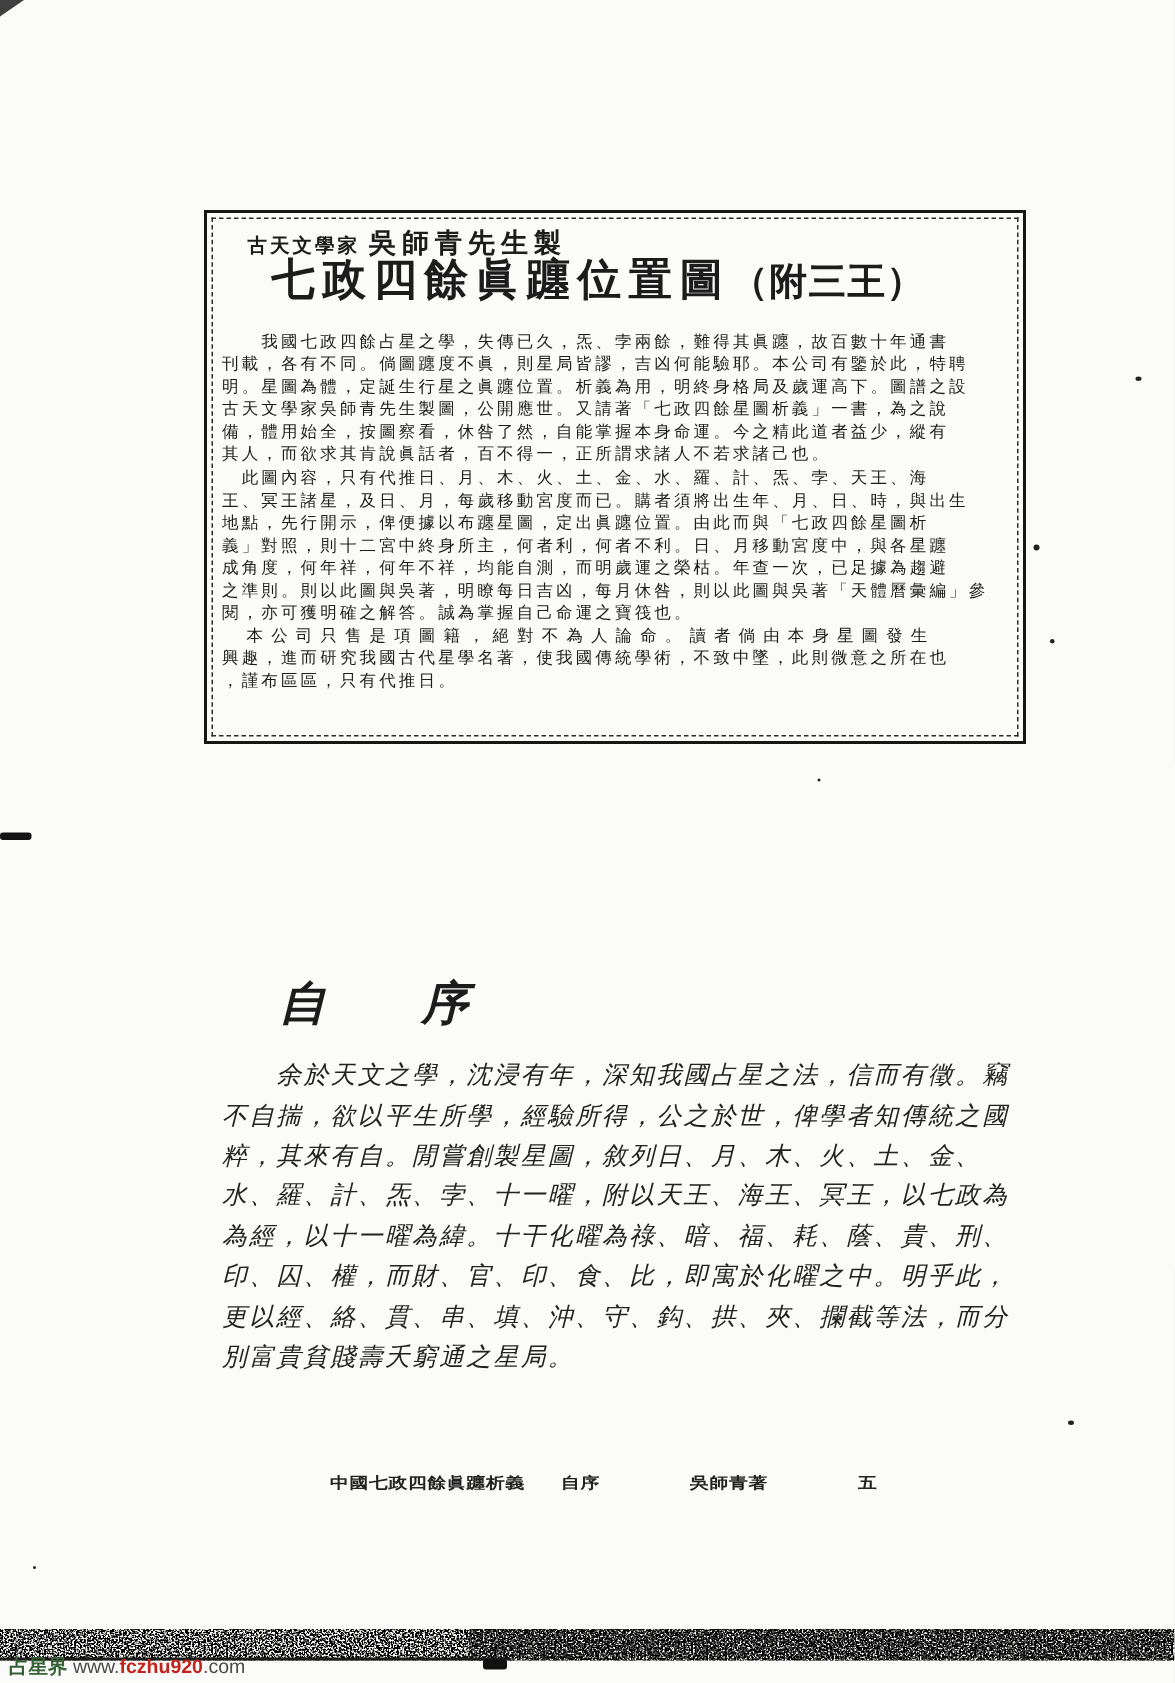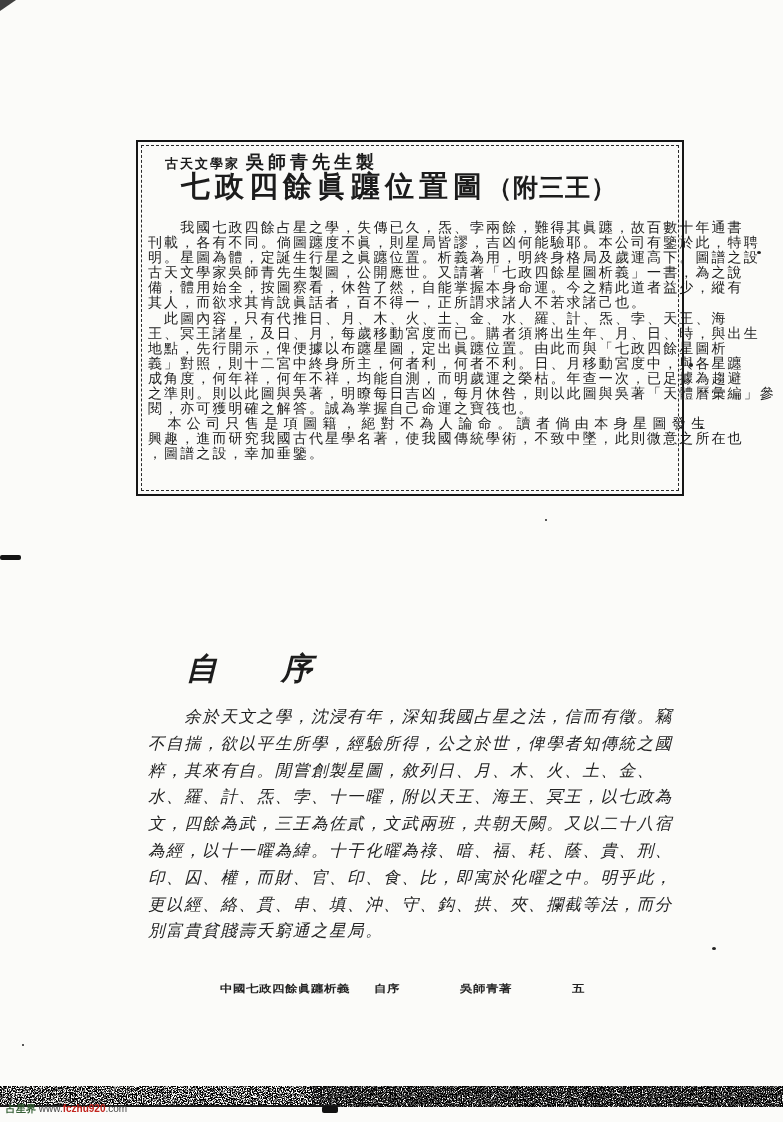--- a/index.html
+++ b/index.html
@@ -12,21 +12,21 @@
           border:2.5px solid #161616;outline:1.5px dashed #2a2a2a;outline-offset:-6px;
           background:#fbfbf9;box-shadow:0 0 0 1px #fbfbf9 inset;}
   .ad-inner{position:absolute;left:9px;top:6px;right:9px;bottom:4px;}
   .ad-header{position:absolute;left:18px;top:2px;white-space:nowrap;}
   .ad-header .pub{font-size:13px;letter-spacing:2px;font-weight:bold;}
   .ad-header .auth{font-size:18px;letter-spacing:4px;font-weight:bold;margin-left:6px;}
   .ad-title{position:absolute;left:34px;top:19px;white-space:nowrap;font-weight:bold;}
   .ad-title .main{font-size:29px;letter-spacing:5px;}
   .ad-title .suffix{font-size:25px;letter-spacing:1px;}
   .ad-body{position:absolute;left:1px;top:72px;width:524px;}
-  .ad-body .trow{height:15.1px;line-height:15.1px;font-size:14px;letter-spacing:2.1px;
+  .ad-body .trow{height:15.1px;line-height:15.1px;font-size:11px;letter-spacing:2.1px;
                  white-space:nowrap;font-weight:500;}
   .ad-body .trow.wide{letter-spacing:5.4px;}
 
   
   .preface-heading{position:absolute;left:186px;top:648px;font-size:31px;font-style:italic;
                    font-weight:bold;letter-spacing:2px;white-space:nowrap;}
   .preface-heading .gap{display:inline-block;width:62px;}
   .preface-body{position:absolute;left:148px;top:704px;width:540px;}
   .preface-body .trow{height:26.8px;line-height:26.8px;font-size:16.5px;letter-spacing:1.6px;
                       font-style:italic;white-space:nowrap;color:#222;}
@@ -44,21 +44,21 @@
   .corner-wedge{position:absolute;left:0;top:0;width:0;height:0;
                 border-top:11px solid #2b2b2b;border-right:16px solid transparent;opacity:.9;}
   .edge-dash{position:absolute;left:0;top:555px;width:21px;height:5px;background:#141414;border-radius:2px;}
   .speck{position:absolute;background:#222;border-radius:50%;}
   .noise-band{position:absolute;left:0;top:1086px;width:783px;height:21px;}
   .noise-band .underline{position:absolute;left:0;top:19px;width:340px;height:2px;background:#1a1a1a;}
   .noise-blob{position:absolute;left:322px;top:1106px;width:16px;height:7px;background:#111;border-radius:2px;}
 
   
   .watermark{position:absolute;left:6px;top:1102px;font-family:"Liberation Sans",sans-serif;
-             font-size:10px;white-space:nowrap;letter-spacing:0;}
+             font-size:13px;white-space:nowrap;letter-spacing:0;}
   .wm-site{color:#355f35;font-weight:bold;}
   .wm-pre{color:#4a4a4a;}
   .wm-hl{color:#c2241d;font-weight:bold;}
   .wm-suf{color:#4a4a4a;}
 </style>
 </head>
 <body>
 
 <div class="page">
 
@@ -79,21 +79,21 @@
           <div class="trow">其人，而欲求其肯說眞話者，百不得一，正所謂求諸人不若求諸己也。</div>
           <div class="trow">　此圖內容，只有代推日、月、木、火、土、金、水、羅、計、炁、孛、天王、海</div>
           <div class="trow">王、冥王諸星，及日、月，每歲移動宮度而已。購者須將出生年、月、日、時，與出生</div>
           <div class="trow">地點，先行開示，俾便據以布躔星圖，定出眞躔位置。由此而與「七政四餘星圖析</div>
           <div class="trow">義」對照，則十二宮中終身所主，何者利，何者不利。日、月移動宮度中，與各星躔</div>
           <div class="trow">成角度，何年祥，何年不祥，均能自測，而明歲運之榮枯。年查一次，已足據為趨避</div>
           <div class="trow">之準則。則以此圖與吳著，明瞭每日吉凶，每月休咎，則以此圖與吳著「天體曆彙編」參</div>
           <div class="trow">閱，亦可獲明確之解答。誠為掌握自己命運之寶筏也。</div>
           <div class="trow wide">　本公司只售是項圖籍，絕對不為人論命。讀者倘由本身星圖發生</div>
           <div class="trow">興趣，進而研究我國古代星學名著，使我國傳統學術，不致中墜，此則微意之所在也</div>
-          <div class="trow">，圖譜之設，幸加垂鑒。</div>
+          <div class="trow">，謹布區區，只有代推日。</div>
         </div>
     </div>
   </div>
 
   <div class="corner-wedge"></div>
   <div class="edge-dash"></div>
   <div class="speck" style="left:757px;top:251px;width:4px;height:3px;"></div>
   <div class="speck" style="left:689px;top:363px;width:4px;height:4px;"></div>
   <div class="speck" style="left:700px;top:426px;width:3px;height:3px;"></div>
   <div class="speck" style="left:545px;top:519px;width:2px;height:2px;"></div>
@@ -101,21 +101,20 @@
   <div class="speck" style="left:22px;top:1044px;width:2px;height:2px;"></div>
 
   <div class="preface-heading">
     <span>自</span><span class="gap"></span><span>序</span>
   </div>
   <div class="preface-body">
       <div class="trow">　　余於天文之學，沈浸有年，深知我國占星之法，信而有徵。竊</div>
       <div class="trow">不自揣，欲以平生所學，經驗所得，公之於世，俾學者知傳統之國</div>
       <div class="trow">粹，其來有自。閒嘗創製星圖，敘列日、月、木、火、土、金、</div>
       <div class="trow">水、羅、計、炁、孛、十一曜，附以天王、海王、冥王，以七政為</div>
-      <div class="trow">文，四餘為武，三王為佐貳，文武兩班，共朝天闕。又以二十八宿</div>
       <div class="trow">為經，以十一曜為緯。十干化曜為祿、暗、福、耗、蔭、貴、刑、</div>
       <div class="trow">印、囚、權，而財、官、印、食、比，即寓於化曜之中。明乎此，</div>
       <div class="trow">更以經、絡、貫、串、填、沖、守、鈎、拱、夾、攔截等法，而分</div>
       <div class="trow">別富貴貧賤壽夭窮通之星局。</div>
     </div>
 
   <div class="footer">
     <span class="f-book">中國七政四餘眞躔析義</span>
     <span class="f-sec">自序</span>
     <span class="f-auth">吳師青著</span>

